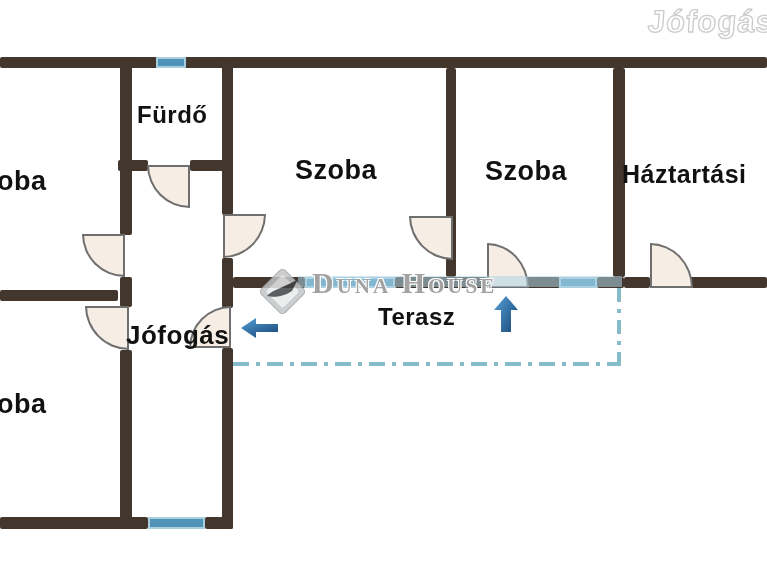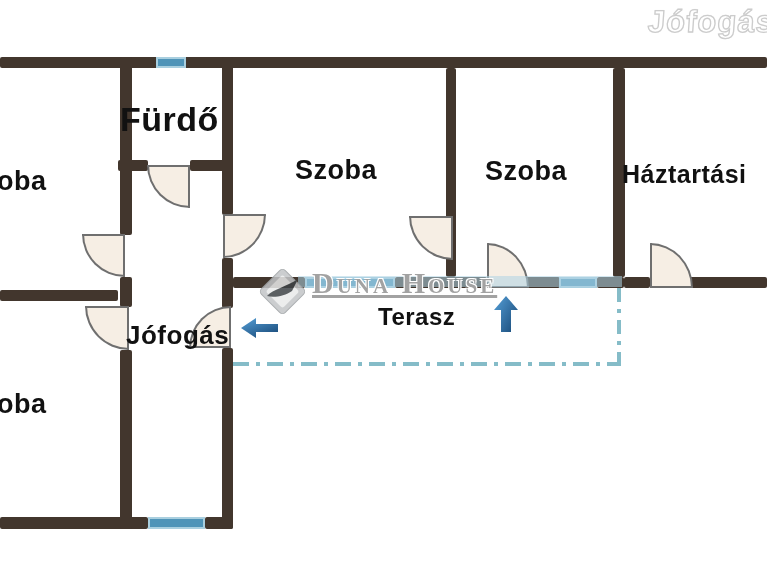--- a/index.html
+++ b/index.html
@@ -48,21 +48,20 @@
     position:absolute; left:298px; top:276px; width:324px; height:11px;
     background:rgba(174,211,228,0.55);
   }
   .wm-text {
     position:absolute; left:312px; top:266px;
     font-family:"Liberation Serif", serif; font-weight:bold;
     font-variant:small-caps; font-size:30px; letter-spacing:3px;
     color:#a2a2a2;
     text-shadow:-1px -1px 0 #fff, 1px -1px 0 #fff, -1px 1px 0 #fff, 1px 1px 0 #fff;
     white-space:nowrap;
-    text-decoration:underline;
   }
   .abs { position:absolute; }
 </style>
 </head>
 <body>
 
 <div class="stage">
 
   <div class="jofogas">Jófogás</div>
 
@@ -109,21 +108,21 @@
   <svg class="abs" style="left:253px;top:262px" width="59" height="59" viewBox="0 0 59 59">
     <g opacity="0.85">
       <rect x="12.7" y="12.7" width="33.6" height="33.6" rx="4" transform="rotate(45 29.5 29.5)" fill="#c2c5c7" stroke="#9fa3a5" stroke-width="1"></rect>
       <rect x="17.5" y="17.5" width="24" height="24" rx="3" transform="rotate(45 29.5 29.5)" fill="#e9eaeb"></rect>
       <path d="M14 34 C20 27 33 25 45 17 L39 29 C32 34 21 36 14 34 Z" fill="#3f4447"></path>
     </g>
   </svg>
   <div class="wm-text">Duna House</div>
 
   <div class="room-label" style="left:-3px;top:167px;font-size:27px">oba</div>
-  <div class="room-label" style="left:120px;top:102px;font-size:34px">Fürdő</div>
+  <div class="room-label" style="left:137px;top:102px;font-size:24px">Fürdő</div>
   <div class="room-label" style="left:295px;top:156px;font-size:27px">Szoba</div>
   <div class="room-label" style="left:485px;top:157px;font-size:27px">Szoba</div>
   <div class="room-label" style="left:622px;top:161px;font-size:25px">Háztartási</div>
   <div class="room-label" style="left:126px;top:322px;font-size:26px">Jófogás</div>
   <div class="room-label" style="left:-3px;top:390px;font-size:27px">oba</div>
   <div class="room-label" style="left:378px;top:304px;font-size:24px">Terasz</div>
 
   <svg class="abs" style="left:241px;top:317px" width="38" height="22" viewBox="0 0 38 22">
     <defs>
       <linearGradient id="gl" x1="0" y1="0" x2="0.7" y2="1">

